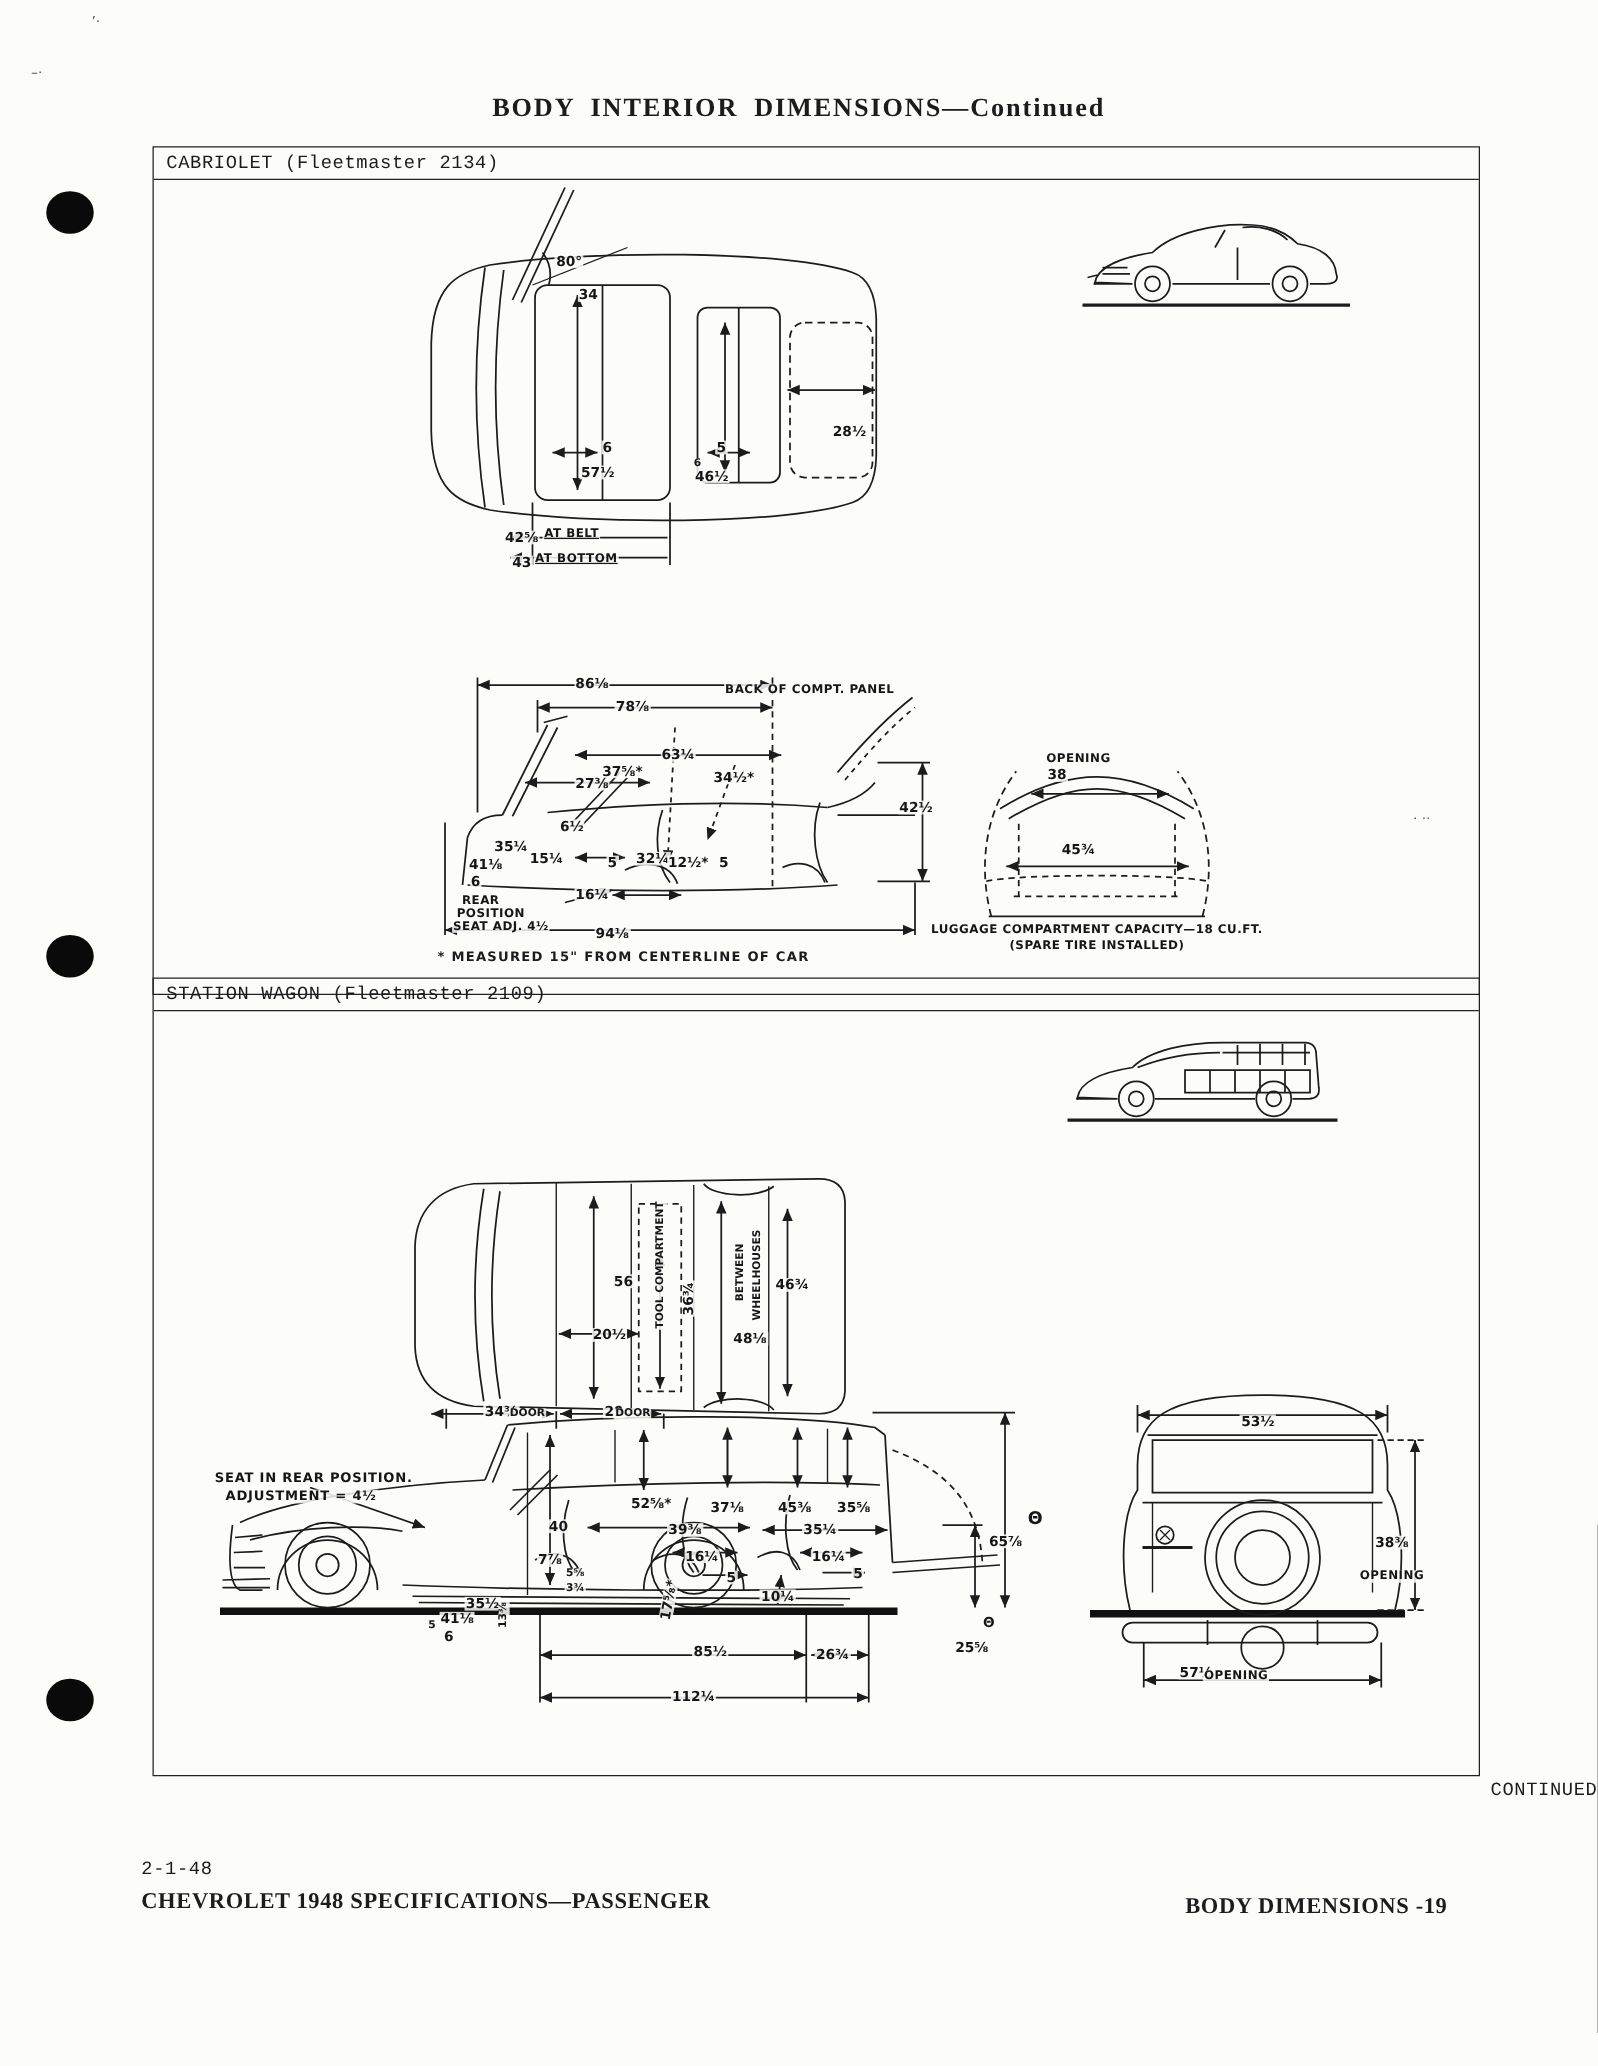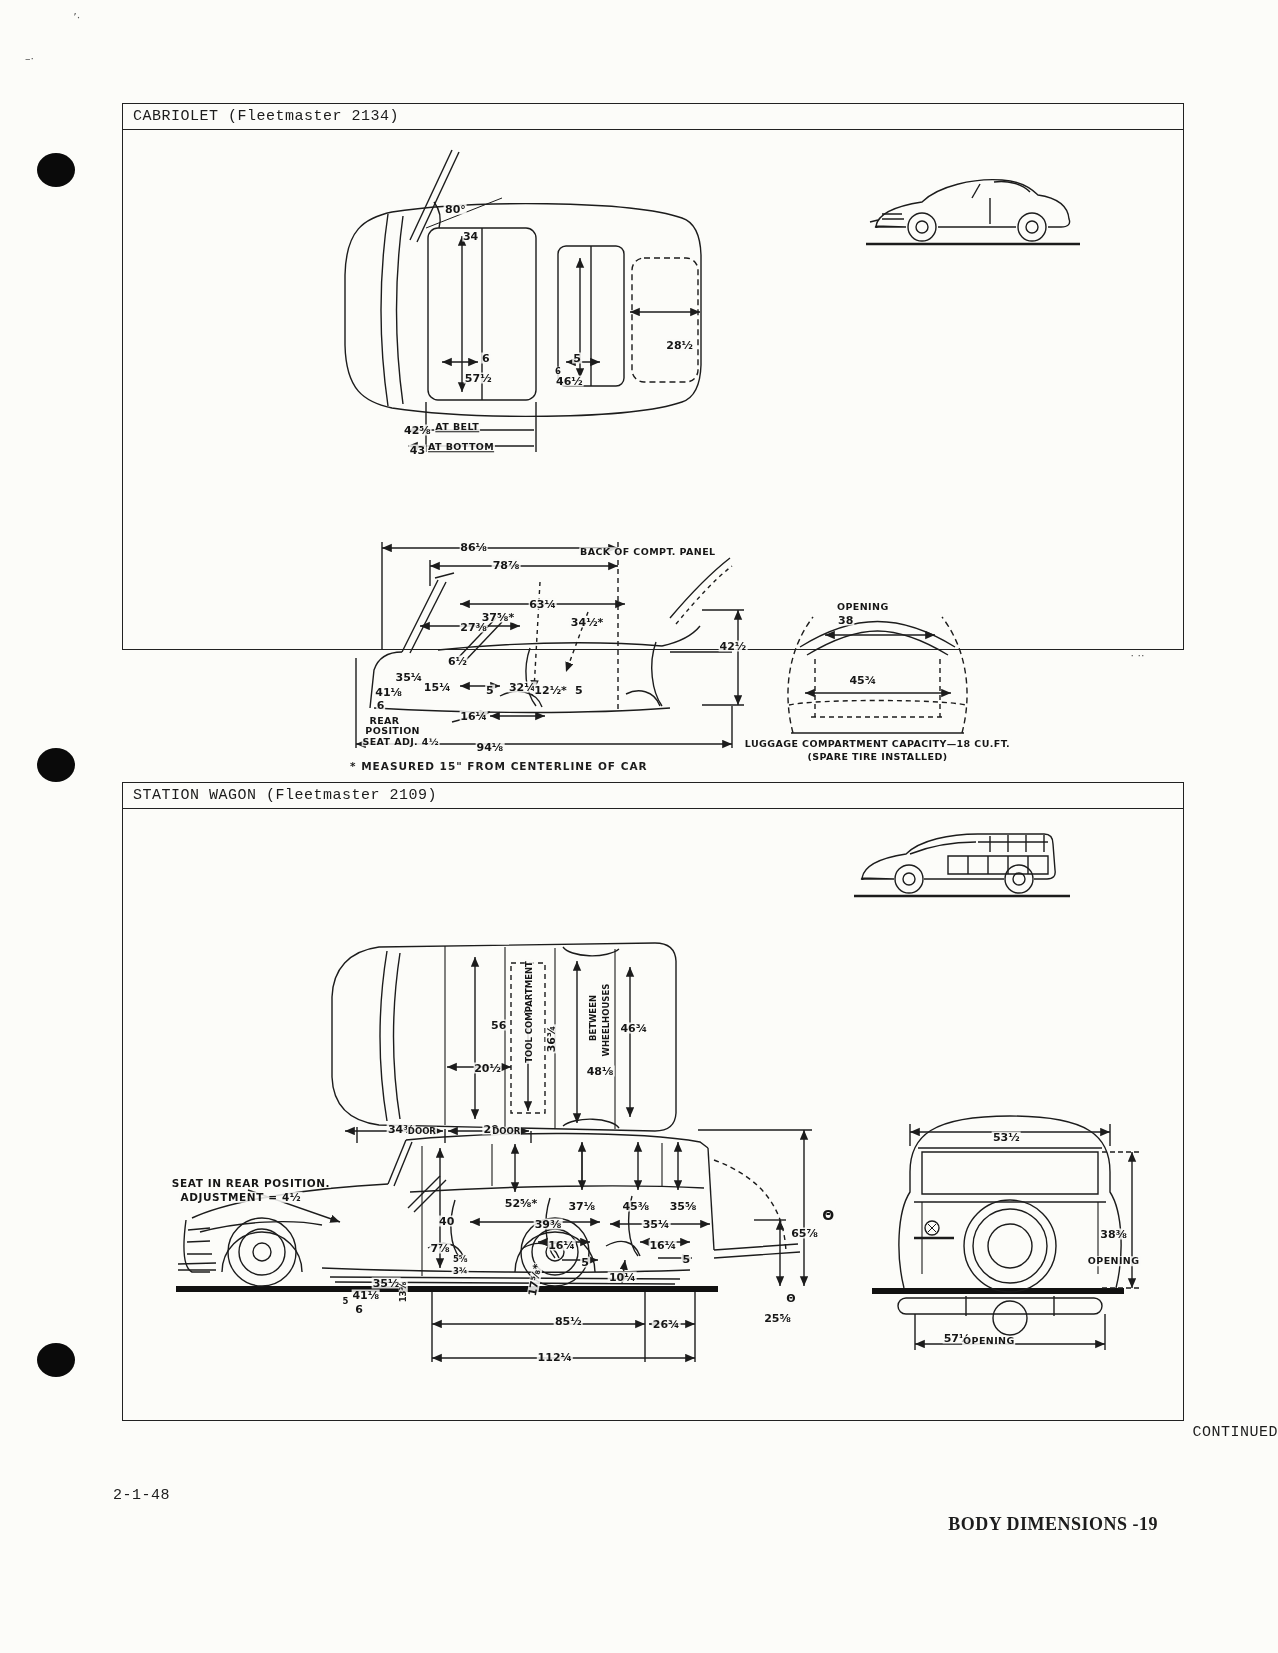--- a/index.html
+++ b/index.html
@@ -1,20 +1,20 @@
 <!DOCTYPE html>
 <html><head>
 <meta charset="utf-8">
 <style>
   html,body{margin:0;padding:0;background:#777;}
   .page{position:relative;width:1278px;height:1653px;margin:0 auto;background:#fcfcf9;color:#1c1c1c;overflow:hidden;font-family:"Liberation Sans",sans-serif;}
   .punch{position:absolute;left:37px;width:38px;height:34px;border-radius:50%;background:#0a0a0a;}
   .hdr{position:absolute;top:74px;left:0;width:100%;text-align:center;font:bold 21px "Liberation Serif",serif;letter-spacing:1.5px;word-spacing:6px;}
   .panel{position:absolute;left:122px;width:1062px;border:1.6px solid #222;box-sizing:border-box;}
-  .p1{top:103px;height:547px;}
+  .p1{top:117px;height:679px;}
   .p2{top:782px;height:639px;}
   .cap{position:absolute;left:0;top:0;width:100%;height:26px;border-bottom:1.4px solid #222;box-sizing:border-box;font:15px "Liberation Mono",monospace;letter-spacing:.5px;padding:4px 0 0 10px;}
   .diagram{position:absolute;}
   .diagram svg{position:absolute;left:0;top:0;width:100%;height:100%;}
   .dim{position:absolute;font:600 11px "DejaVu Sans",sans-serif;color:#161616;white-space:nowrap;line-height:1;transform:translate(-50%,-50%);background:rgba(252,252,249,.85);padding:0 1px;z-index:3;}
   .dim.sm{font-size:9.5px;font-weight:700;letter-spacing:.4px;}
   .dim.vsm{font-size:8.5px;font-weight:700;}
   .dim.smb{font-size:10.5px;font-weight:700;letter-spacing:.6px;}
   .dim.lg{font-size:14px;}
   .dim.u{text-decoration:underline;}
@@ -30,20 +30,21 @@
 </style>
 </head>
 <body>
 
 <div class="page">
 
   <div class="punch" style="top:153px"></div>
   <div class="punch" style="top:748px"></div>
   <div class="punch" style="top:1343px"></div>
 
+  <div class="hdr">BODY INTERIOR DIMENSIONS—Continued</div>
 
   <section class="panel p1">
     <div class="cap">CABRIOLET (Fleetmaster 2134)</div>
   </section>
 
   <div class="diagram" style="left:862px;top:162px;width:222px;height:95px">
     <svg viewBox="0 0 222 95">
       <g stroke="#1c1c1c" stroke-width="1.4" fill="none">
         <line x1="4" y1="82" x2="218" y2="82" stroke-width="2.6"></line>
         <path d="M14,64 C16,52 34,44 60,40 C76,24 112,16 140,18 C160,19 170,27 176,33 C196,36 206,45 207,57 C209,62 206,65 199,65 L186,65 M154,65 L76,65 M44,65 L17,65 C13,65 13,66 14,64 Z"></path>
@@ -394,20 +395,21 @@
   <span class="dim" style="left: 47%; top: 23%; text-align: center;">53½</span>
       <span class="dim" style="left: 84%; top: 52%;">38⅜</span>
       <span class="dim sm" style="left: 84%; top: 60%;">OPENING</span>
       <span class="dim" style="left: 30%; top: 83%;">57½</span>
       <span class="dim sm" style="left: 41%; top: 84%;">OPENING</span>
     </div>
 
   <div class="tw continued">CONTINUED</div>
 
   <div class="tw f-date">2-1-48</div>
+  <div class="f-left">CHEVROLET 1948 SPECIFICATIONS—PASSENGER</div>
   <div class="f-right">BODY DIMENSIONS -19</div>
 
   <div class="diagram" style="left:0;top:0;width:1278px;height:1653px;pointer-events:none">
       <span class="dim faint" style="left: 6%; top: 1%;">’·</span>
       <span class="dim faint" style="left: 2.3%; top: 3.5%;">–·</span>
       <span class="dim faint" style="left: 89%; top: 39.6%;">· ··</span>
     </div>
 
 </div>
 

